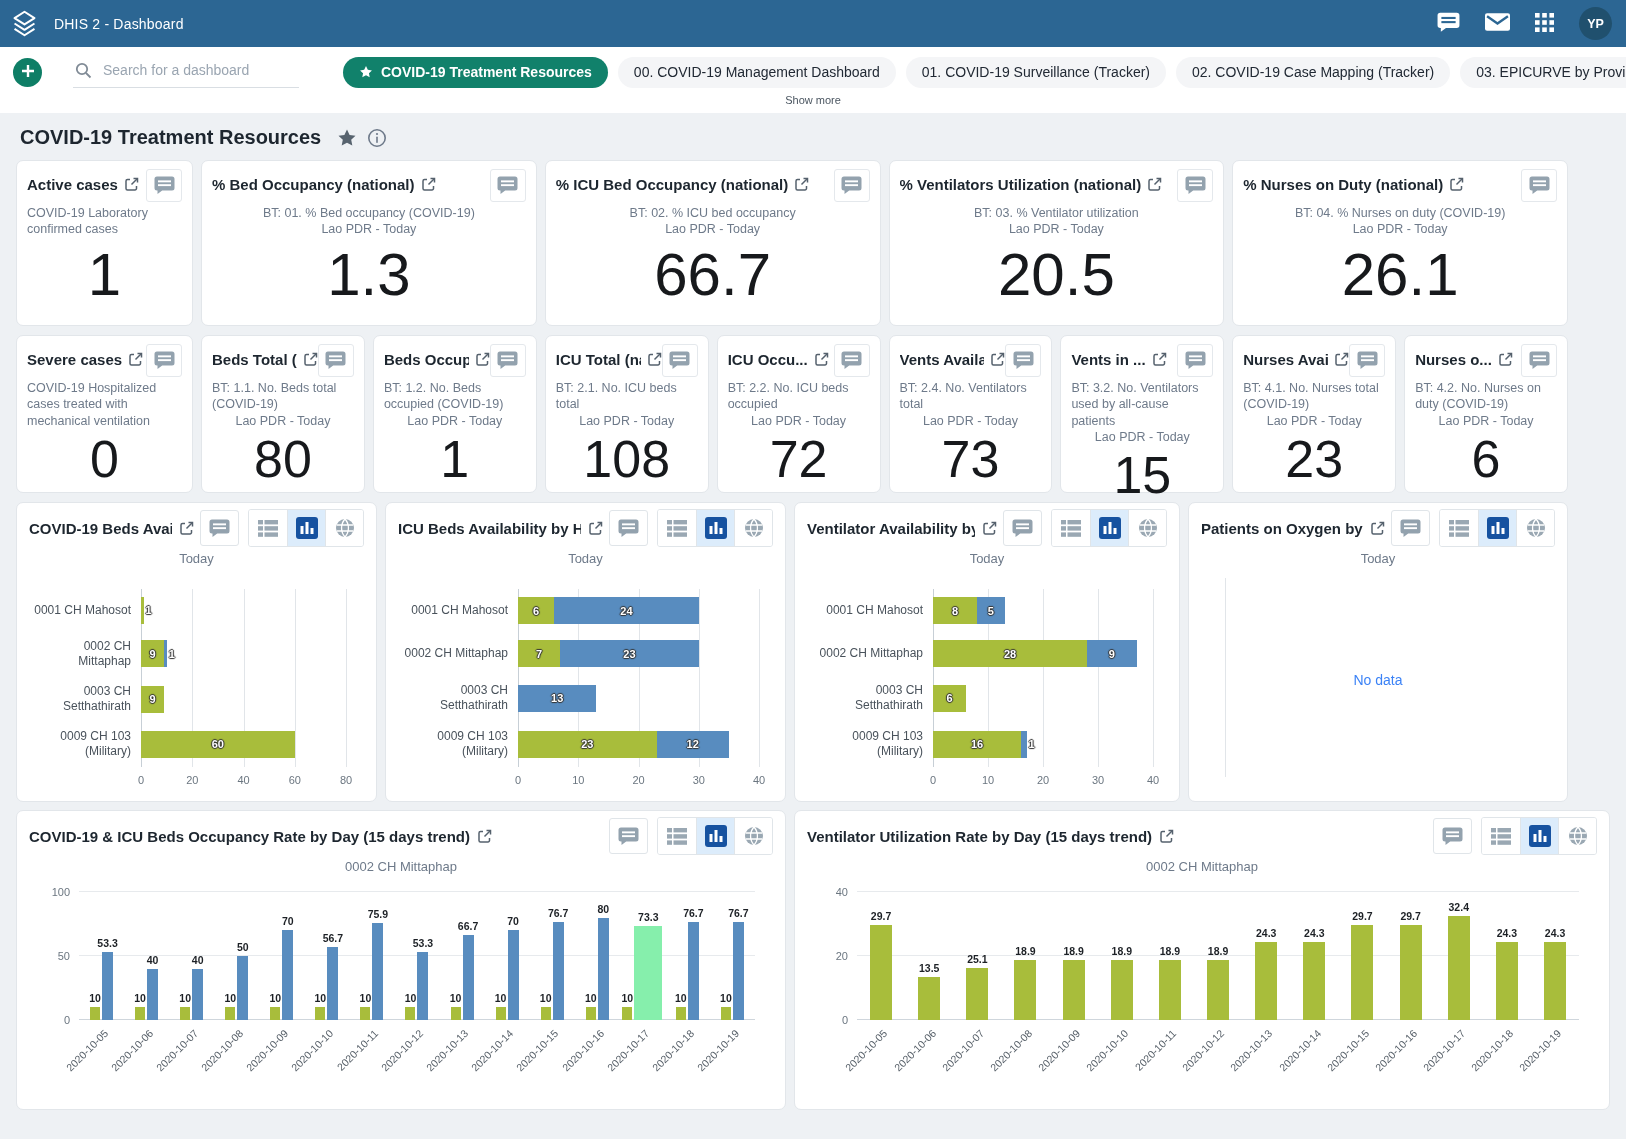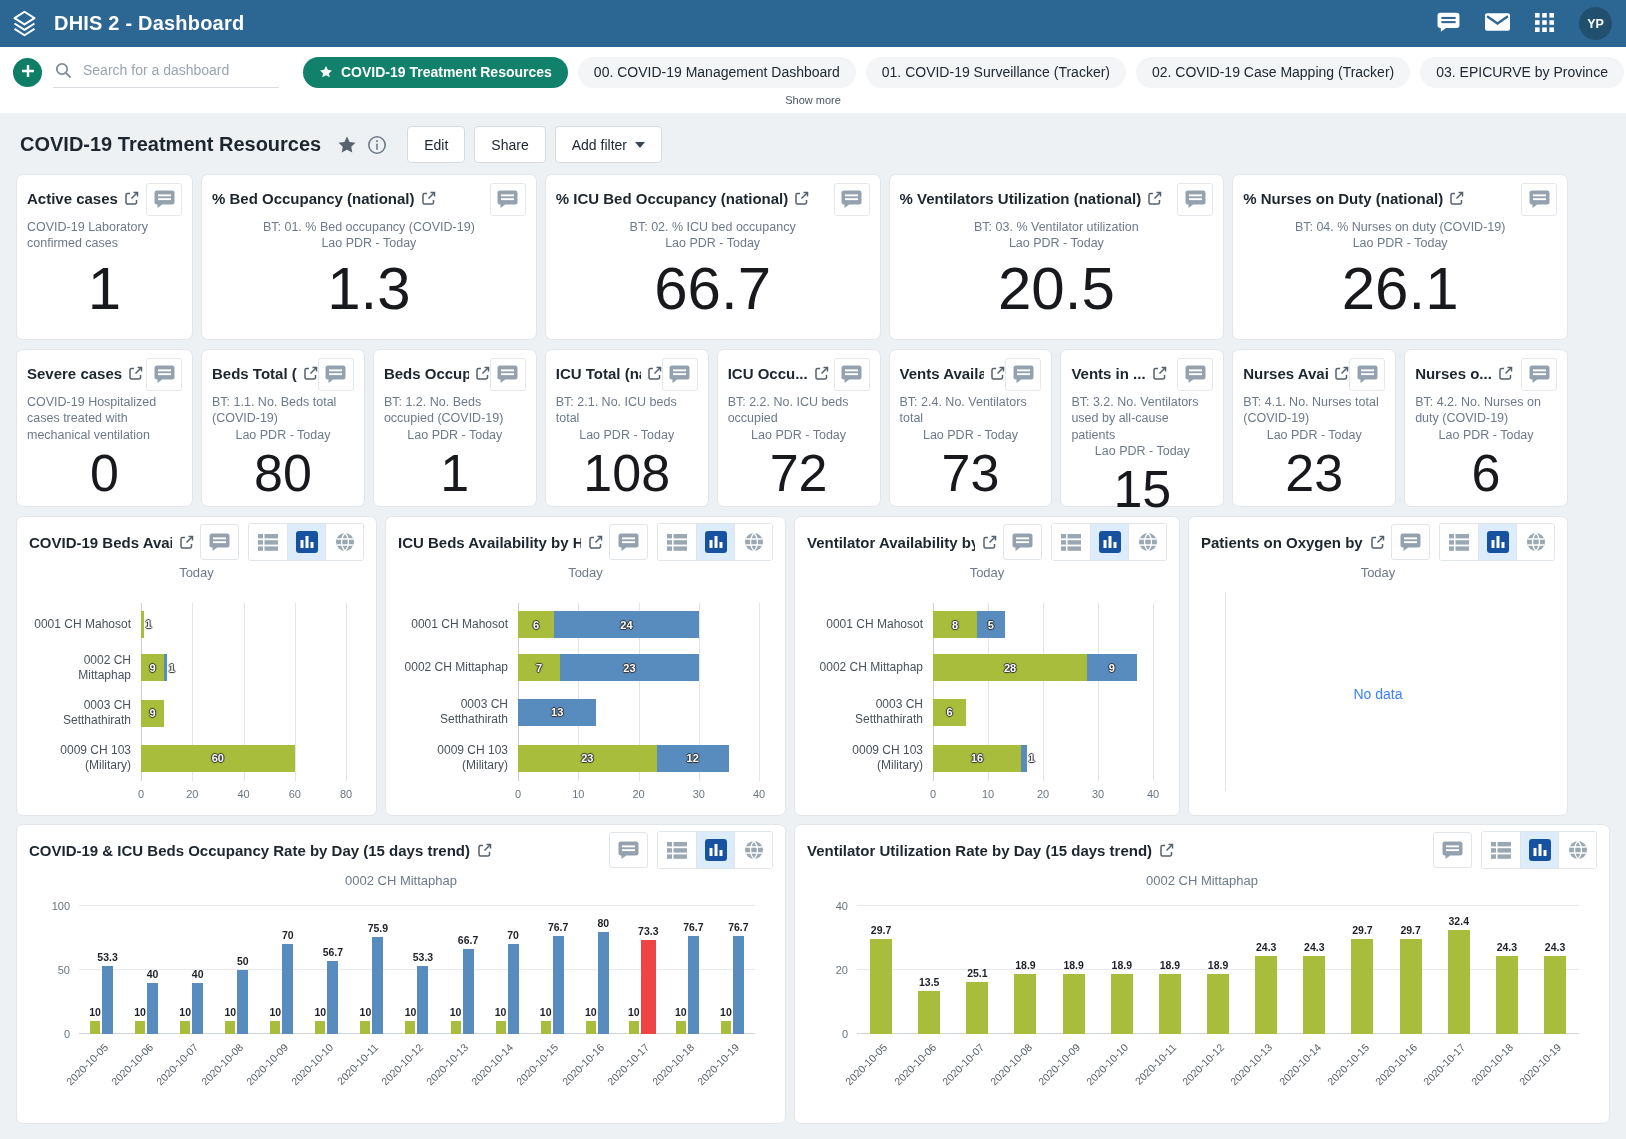--- a/index.html
+++ b/index.html
@@ -2,29 +2,29 @@
 <html><head>
 <meta charset="utf-8">
 <style>
   * { box-sizing: border-box; }
   html,body { margin:0; padding:0; background:#eef1f4; }
   body { width:1626px; height:1139px; overflow:hidden; font-family:"Liberation Sans",sans-serif; }
 
   
   .topbar { height:47px; background:#2c6693; display:flex; align-items:center; color:#fff; }
   .logo-wrap { width:48px; height:47px; display:flex; align-items:center; justify-content:center; cursor:pointer; }
-  .app-title { font-size:20px; font-weight:bold; margin-left:6px; letter-spacing:.2px; }
+  .app-title { font-size:14px; font-weight:normal; margin-left:6px; letter-spacing:.2px; }
   .topbar-right { margin-left:auto; display:flex; align-items:center; gap:25px; padding-right:14px; }
   .tb-icon-btn { background:none; border:none; padding:0; display:flex; cursor:pointer; }
   .avatar { width:33px; height:33px; border-radius:50%; background:#20506e; color:#fff; font-size:12.5px;
             font-weight:bold; display:flex; align-items:center; justify-content:center; cursor:pointer; }
 
   
   .navbar { background:#fff; padding-top:9px; }
-  .nav-row { display:flex; align-items:center; padding:0 8px; }
+  .nav-row { display:flex; align-items:center; padding:0 8px;gap:20px; }
   .add-dash-btn { width:29px; height:29px; border-radius:50%; background:#0e7e66; border:none; flex:none;
                   display:flex; align-items:center; justify-content:center; margin:0 11px 0 5px; cursor:pointer; }
   .search-box { display:flex; align-items:center; gap:9px; width:226px; border-bottom:1px solid #d9dee3;
                 padding:5px 2px 8px; margin-right:24px; flex:none; }
   .search-input { border:none; outline:none; font-size:14px; color:#212934; width:100%; font-family:inherit; background:transparent; }
   .search-input::placeholder { color:#9aa5b1; }
   .chips { display:flex; gap:10px; align-items:center; }
   .chip { height:31px; display:flex; align-items:center; gap:8px; padding:0 16px; border-radius:16px;
           background:#f4f5f7; border:none; font-size:14px; color:#212934; font-family:inherit; white-space:nowrap; cursor:pointer; }
   .chip.selected { background:#11816b; color:#fff; font-weight:bold; }
@@ -211,32 +211,20 @@
           <path d="M10 1.5l2.6 5.4 5.9.8-4.3 4.1 1.1 5.8L10 14.8l-5.3 2.8 1.1-5.8L1.5 7.7l5.9-.8Z"></path>
         </svg>
       </span>
     <span class="icon-plain">
         <svg width="20" height="20" viewBox="0 0 20 20" fill="none" stroke="#6e7a8a" stroke-width="1.6">
           <circle cx="10" cy="10" r="8.2"></circle>
           <path d="M10 9.2v5" stroke-linecap="round"></path>
           <circle cx="10" cy="6" r="1.1" fill="#6e7a8a" stroke="none"></circle>
         </svg>
       </span>
-    <div class="btn-row">
-      <button class="btn">Edit</button>
-      <button class="btn">Share</button>
-      <button class="btn">
-          <span>Add filter</span>
-          <span style="display:flex">
-            <svg width="10" height="6" viewBox="0 0 10 6" fill="#394754">
-              <path d="M0 0h10L5 6Z"></path>
-            </svg>
-          </span>
-        </button>
-    </div>
   </div>
   <div class="cards-row row1" id="row1">
       <div class="metric-card narrow">
         <div class="mc-head">
           <span class="mc-title-wrap">
             <span class="mc-title">Active cases</span>
             <span style="display:flex">
               <svg width="15" height="15" viewBox="0 0 15 15" fill="none" stroke="#55616d" stroke-width="1.5">
                 <path d="M6 2.5H3.5A1.5 1.5 0 0 0 2 4v7.5A1.5 1.5 0 0 0 3.5 13H11a1.5 1.5 0 0 0 1.5-1.5V9"></path>
                 <path d="M9.5 1.5h4v4"></path>
@@ -1210,21 +1198,21 @@
                 </div>
                 <div class="vbar" style="width:11px;height:80%;background:#588cbf">
                   <span class="vbar-label">80</span>
                 </div>
               </div>
               <div class="vgroup">
                 <span class="vxlab">2020-10-17</span>
                 <div class="vbar" style="width:10px;height:10%;background:#a8bd3b">
                   <span class="vbar-label">10</span>
                 </div>
-                <div class="vbar" style="width:15px;height:73.3%;background:#ef4444">
+                <div class="vbar" style="width:28px;height:73.3%;background:#86efac">
                   <span class="vbar-label">73.3</span>
                 </div>
               </div>
               <div class="vgroup">
                 <span class="vxlab">2020-10-18</span>
                 <div class="vbar" style="width:10px;height:10%;background:#a8bd3b">
                   <span class="vbar-label">10</span>
                 </div>
                 <div class="vbar" style="width:11px;height:76.7%;background:#588cbf">
                   <span class="vbar-label">76.7</span>

